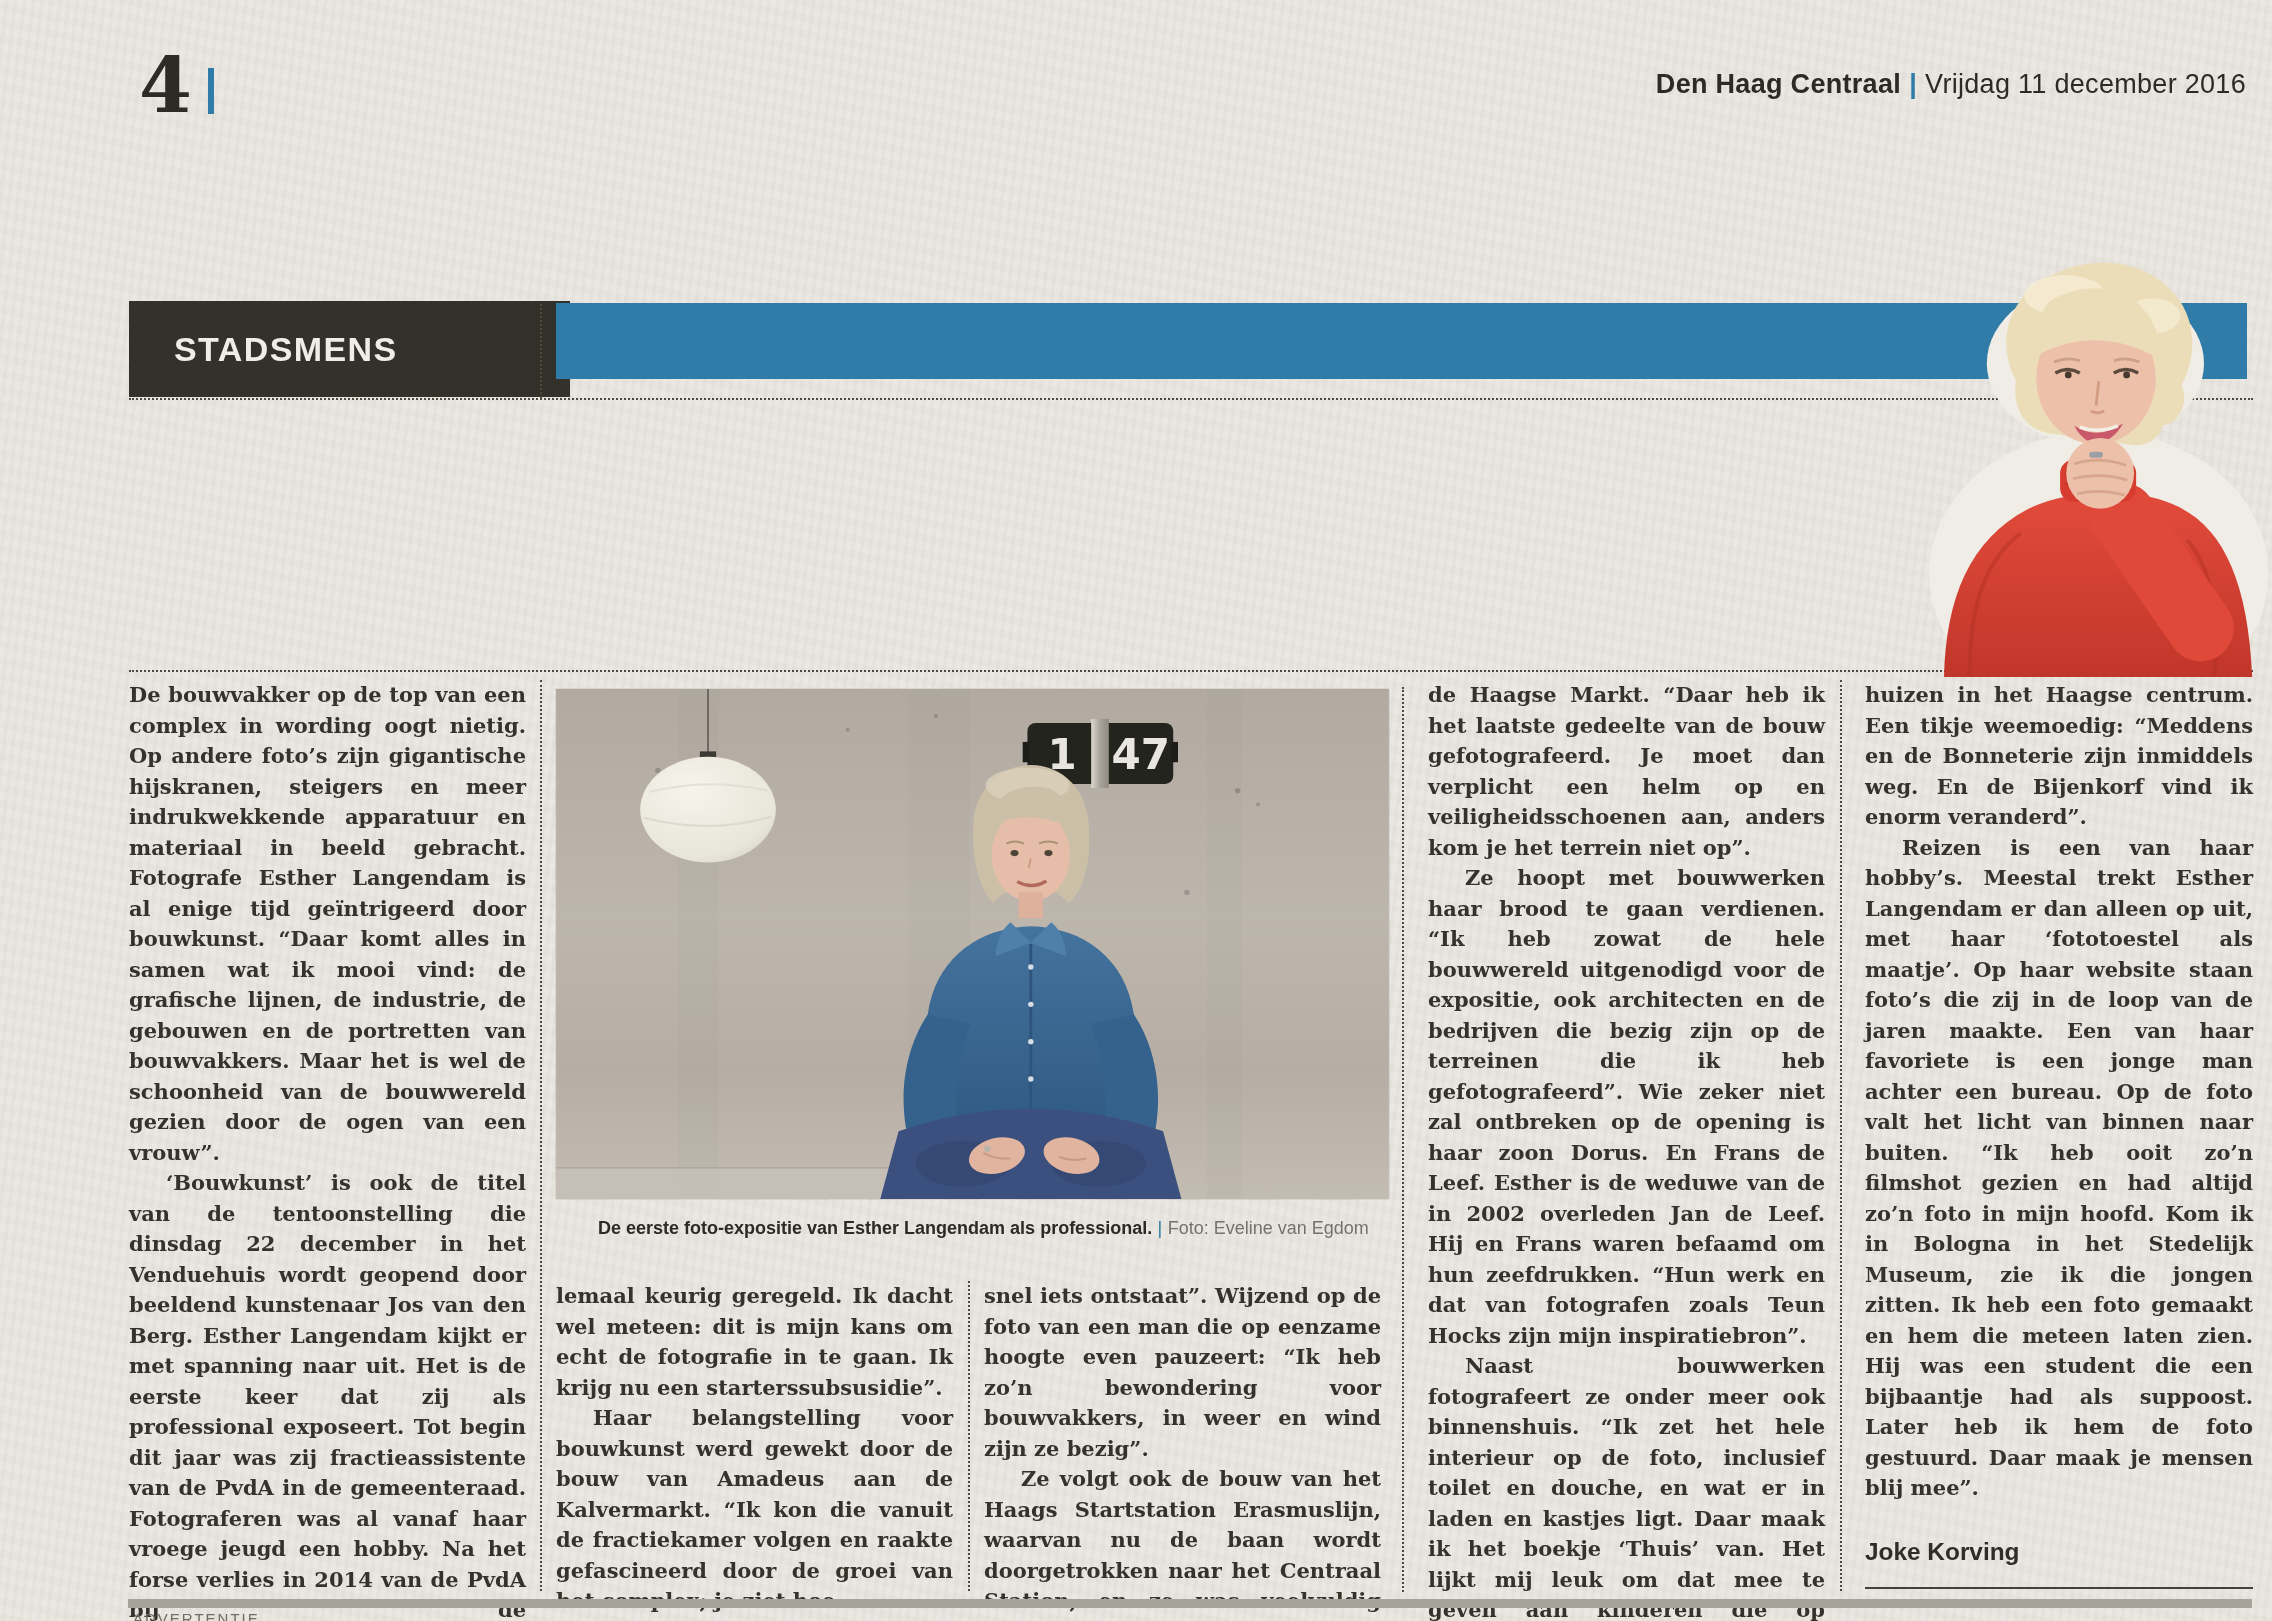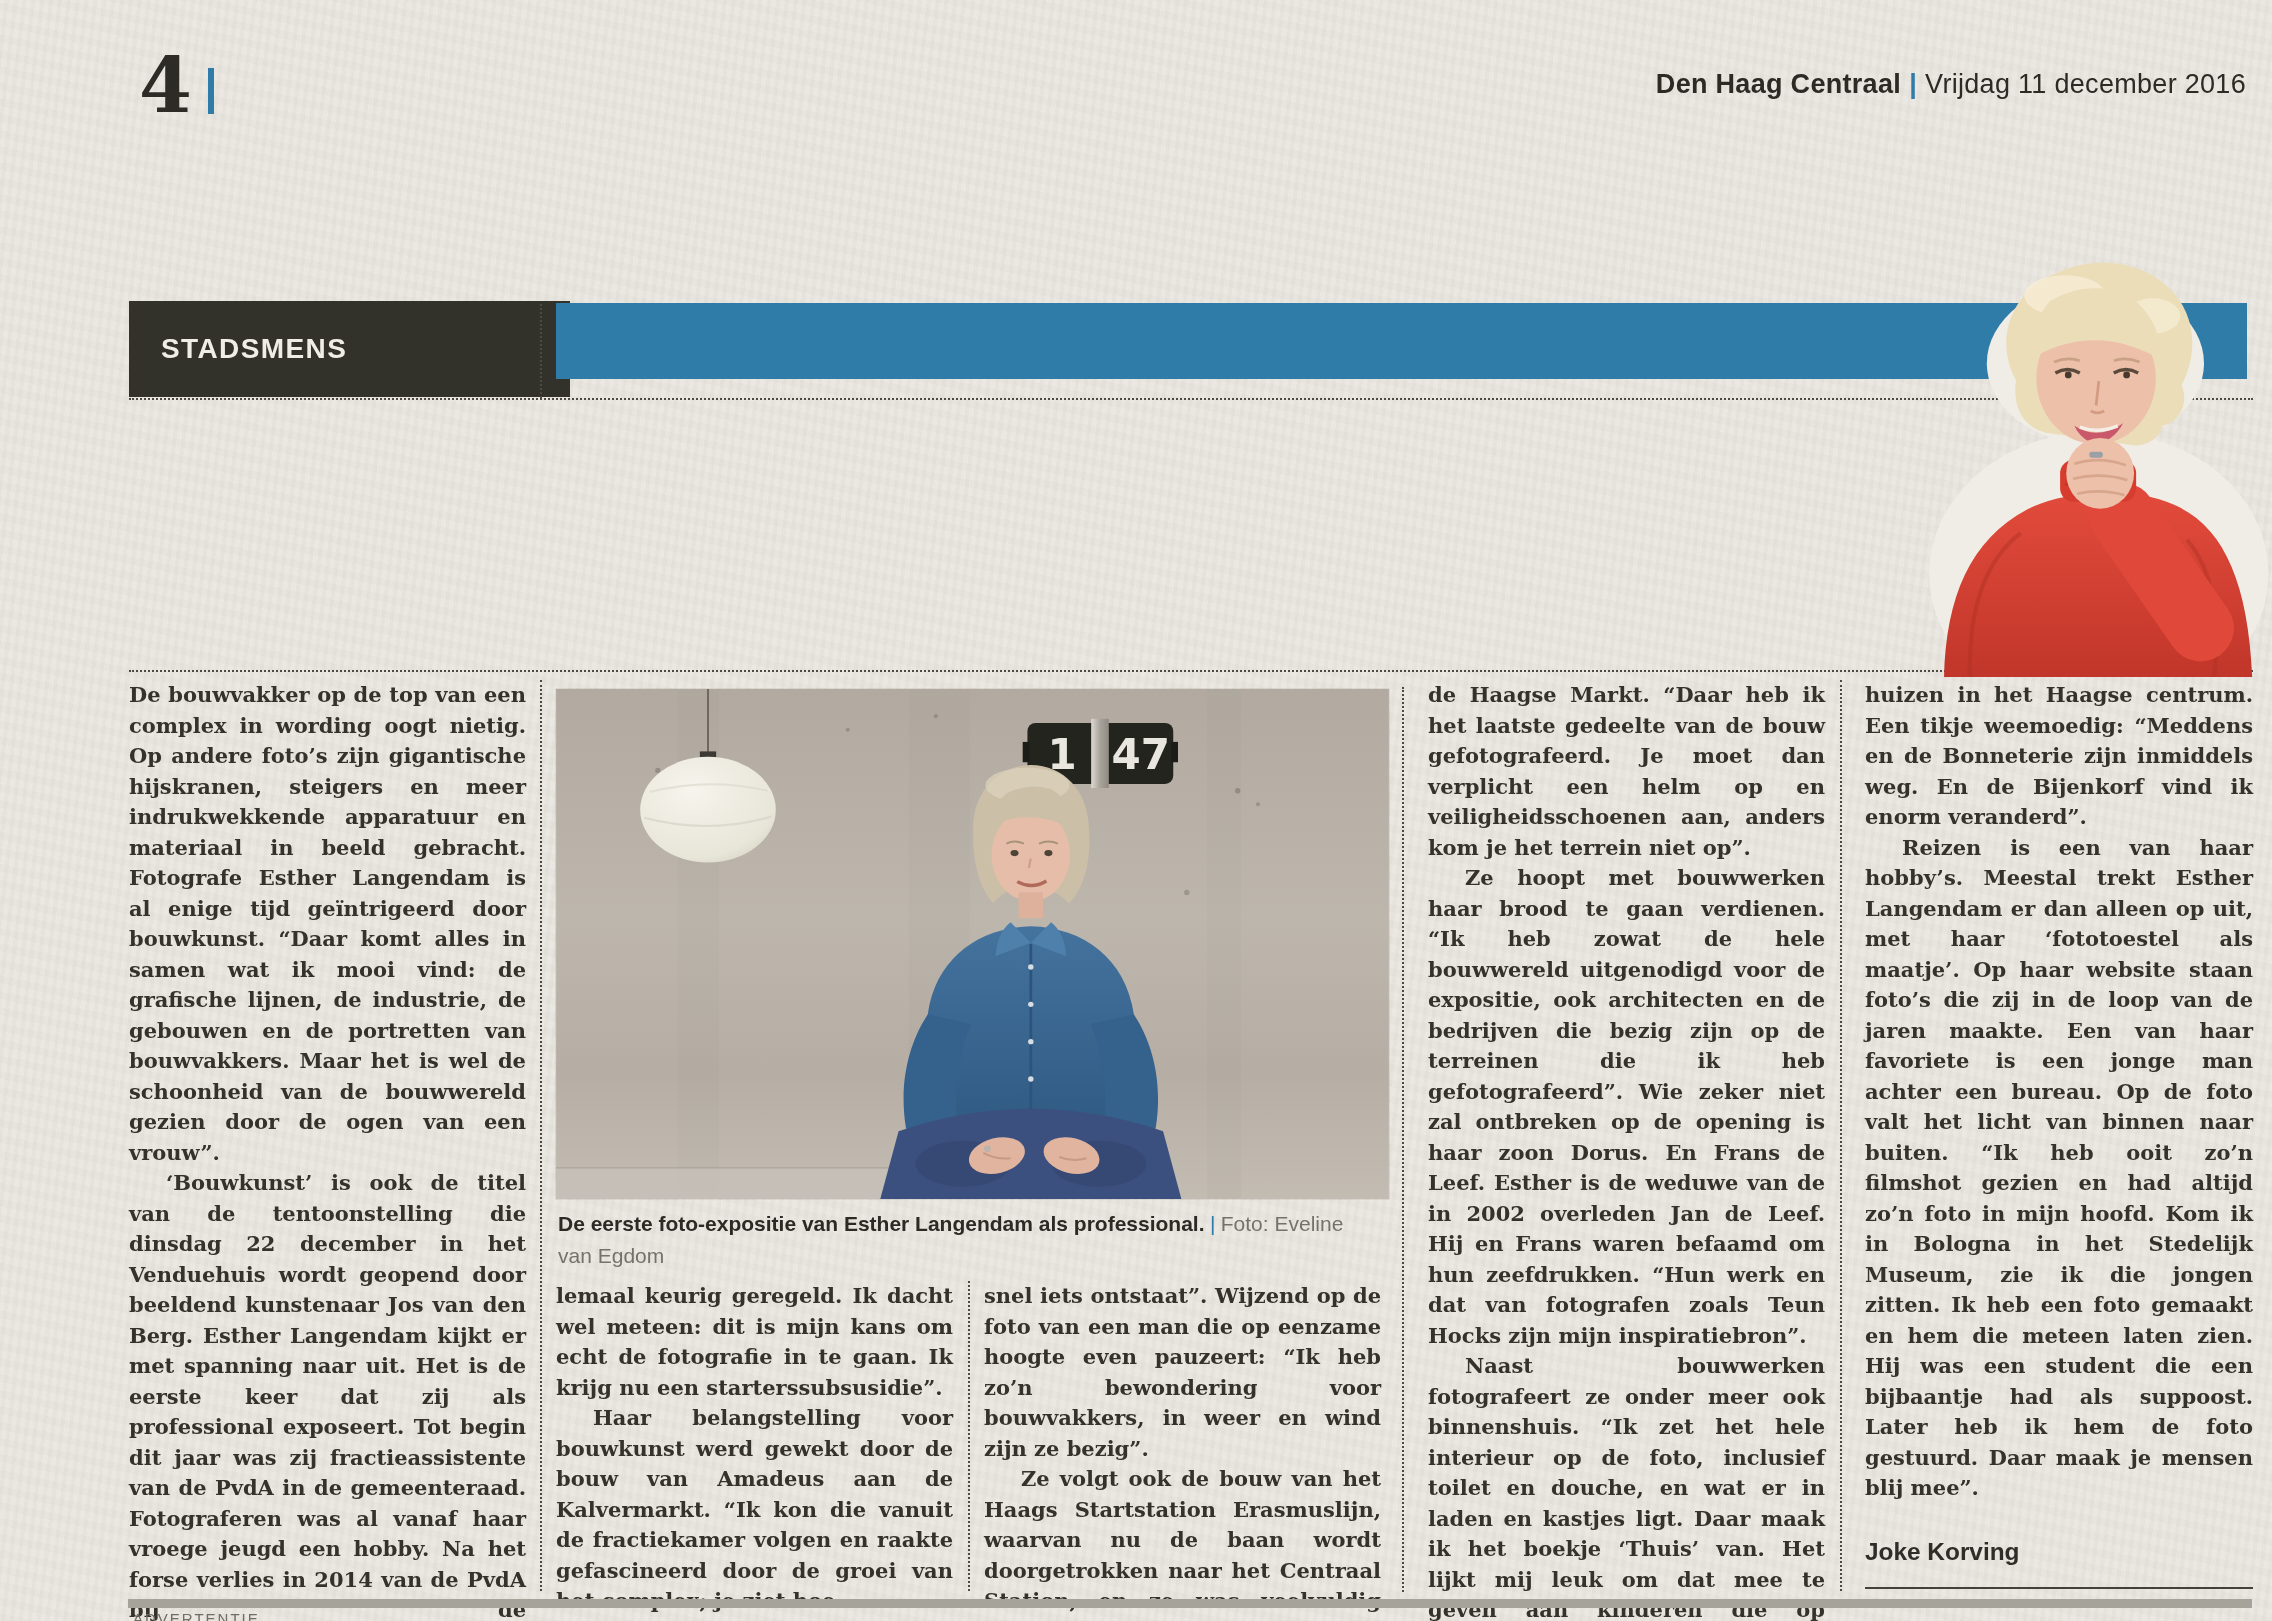--- a/index.html
+++ b/index.html
@@ -13,40 +13,40 @@
   }
   .abs{position:absolute;}
   
   .pagenum{font-family:"DejaVu Serif", serif; font-weight:bold; font-size:76px; line-height:1; color:#2c2b25;}
   .pagenum-tick{width:6.1px; height:46px; background:#2f7ca8;}
   .issue-line{font-size:27px; color:#2b2a25; letter-spacing:0.3px; white-space:nowrap;}
   .issue-line .mast{font-weight:600;}
   .issue-line .pipe{color:#2f7ca8; font-weight:bold; padding:0 8.1px;}
   
   .section-box{width:441px; height:96px; background:#32312a; color:#efede6;
-    font-weight:bold; font-size:28px; letter-spacing:1.4px; line-height:96px; padding-left:32px; box-sizing:border-box;}
+    font-weight:bold; font-size:34px; letter-spacing:1.4px; line-height:96px; padding-left:45px; box-sizing:border-box;}
   .accent-bar{background:#2f7ca8; width:1691px; height:76px;}
   .hdots{border-top:2.7px dotted #4b4940; width:2124px; height:0;}
   .vdots{border-left:2.7px dotted #4b4940; width:0;}
   
   .headline{font-weight:bold; font-size:87px; line-height:121px; letter-spacing:-2px; color:#2b2a24;}
   .headline span{display:block;}
   
   .col{font-family:"DejaVu Serif", serif; font-size:21px; line-height:30.5px;
     color:#34322b; text-align:justify; width:397px;}
   .col p{margin:0;font-weight:bold;}
   .col p + p{text-indent:37px;}
   .byline{font-family:"Liberation Sans", sans-serif; font-weight:bold; font-size:24.4px;
     color:#2e2d27; margin-top:33px; text-align:left;}
   .info-rule{border-top:2px solid #43423a; margin:20.4px 0 15px 0;}
   .infobox{font-family:"Liberation Sans", sans-serif; font-size:19.7px; line-height:27px;
     color:#585a4e; text-align:left;}
   .infobox p{margin:0; text-indent:0 !important;}
   
-  .caption{width:808px; font-size:21px; line-height:32px; color:#73726b;}
+  .caption{width:808px; font-size:18px; line-height:40px; color:#73726b;margin-left:40px;}
   .caption .cap-bold{font-weight:bold; color:#2b2a24;}
   .caption .cap-pipe{color:#2f7ca8; padding:0 5.4px;}
   
   .main-photo{width:833px; height:510px; overflow:hidden; box-shadow:0 0 0 0.7px rgba(80,75,65,.15);}
   .portrait{width:343px; height:429px; overflow:hidden;}
   
   .advert-bar{width:2124px; height:8.8px; background:#a6a39a;}
   .advert-label{font-size:15px; letter-spacing:2px; color:#6f6d65;}
   .z1{z-index:1;} .z2{z-index:2;} .z3{z-index:3;}
 </style>

